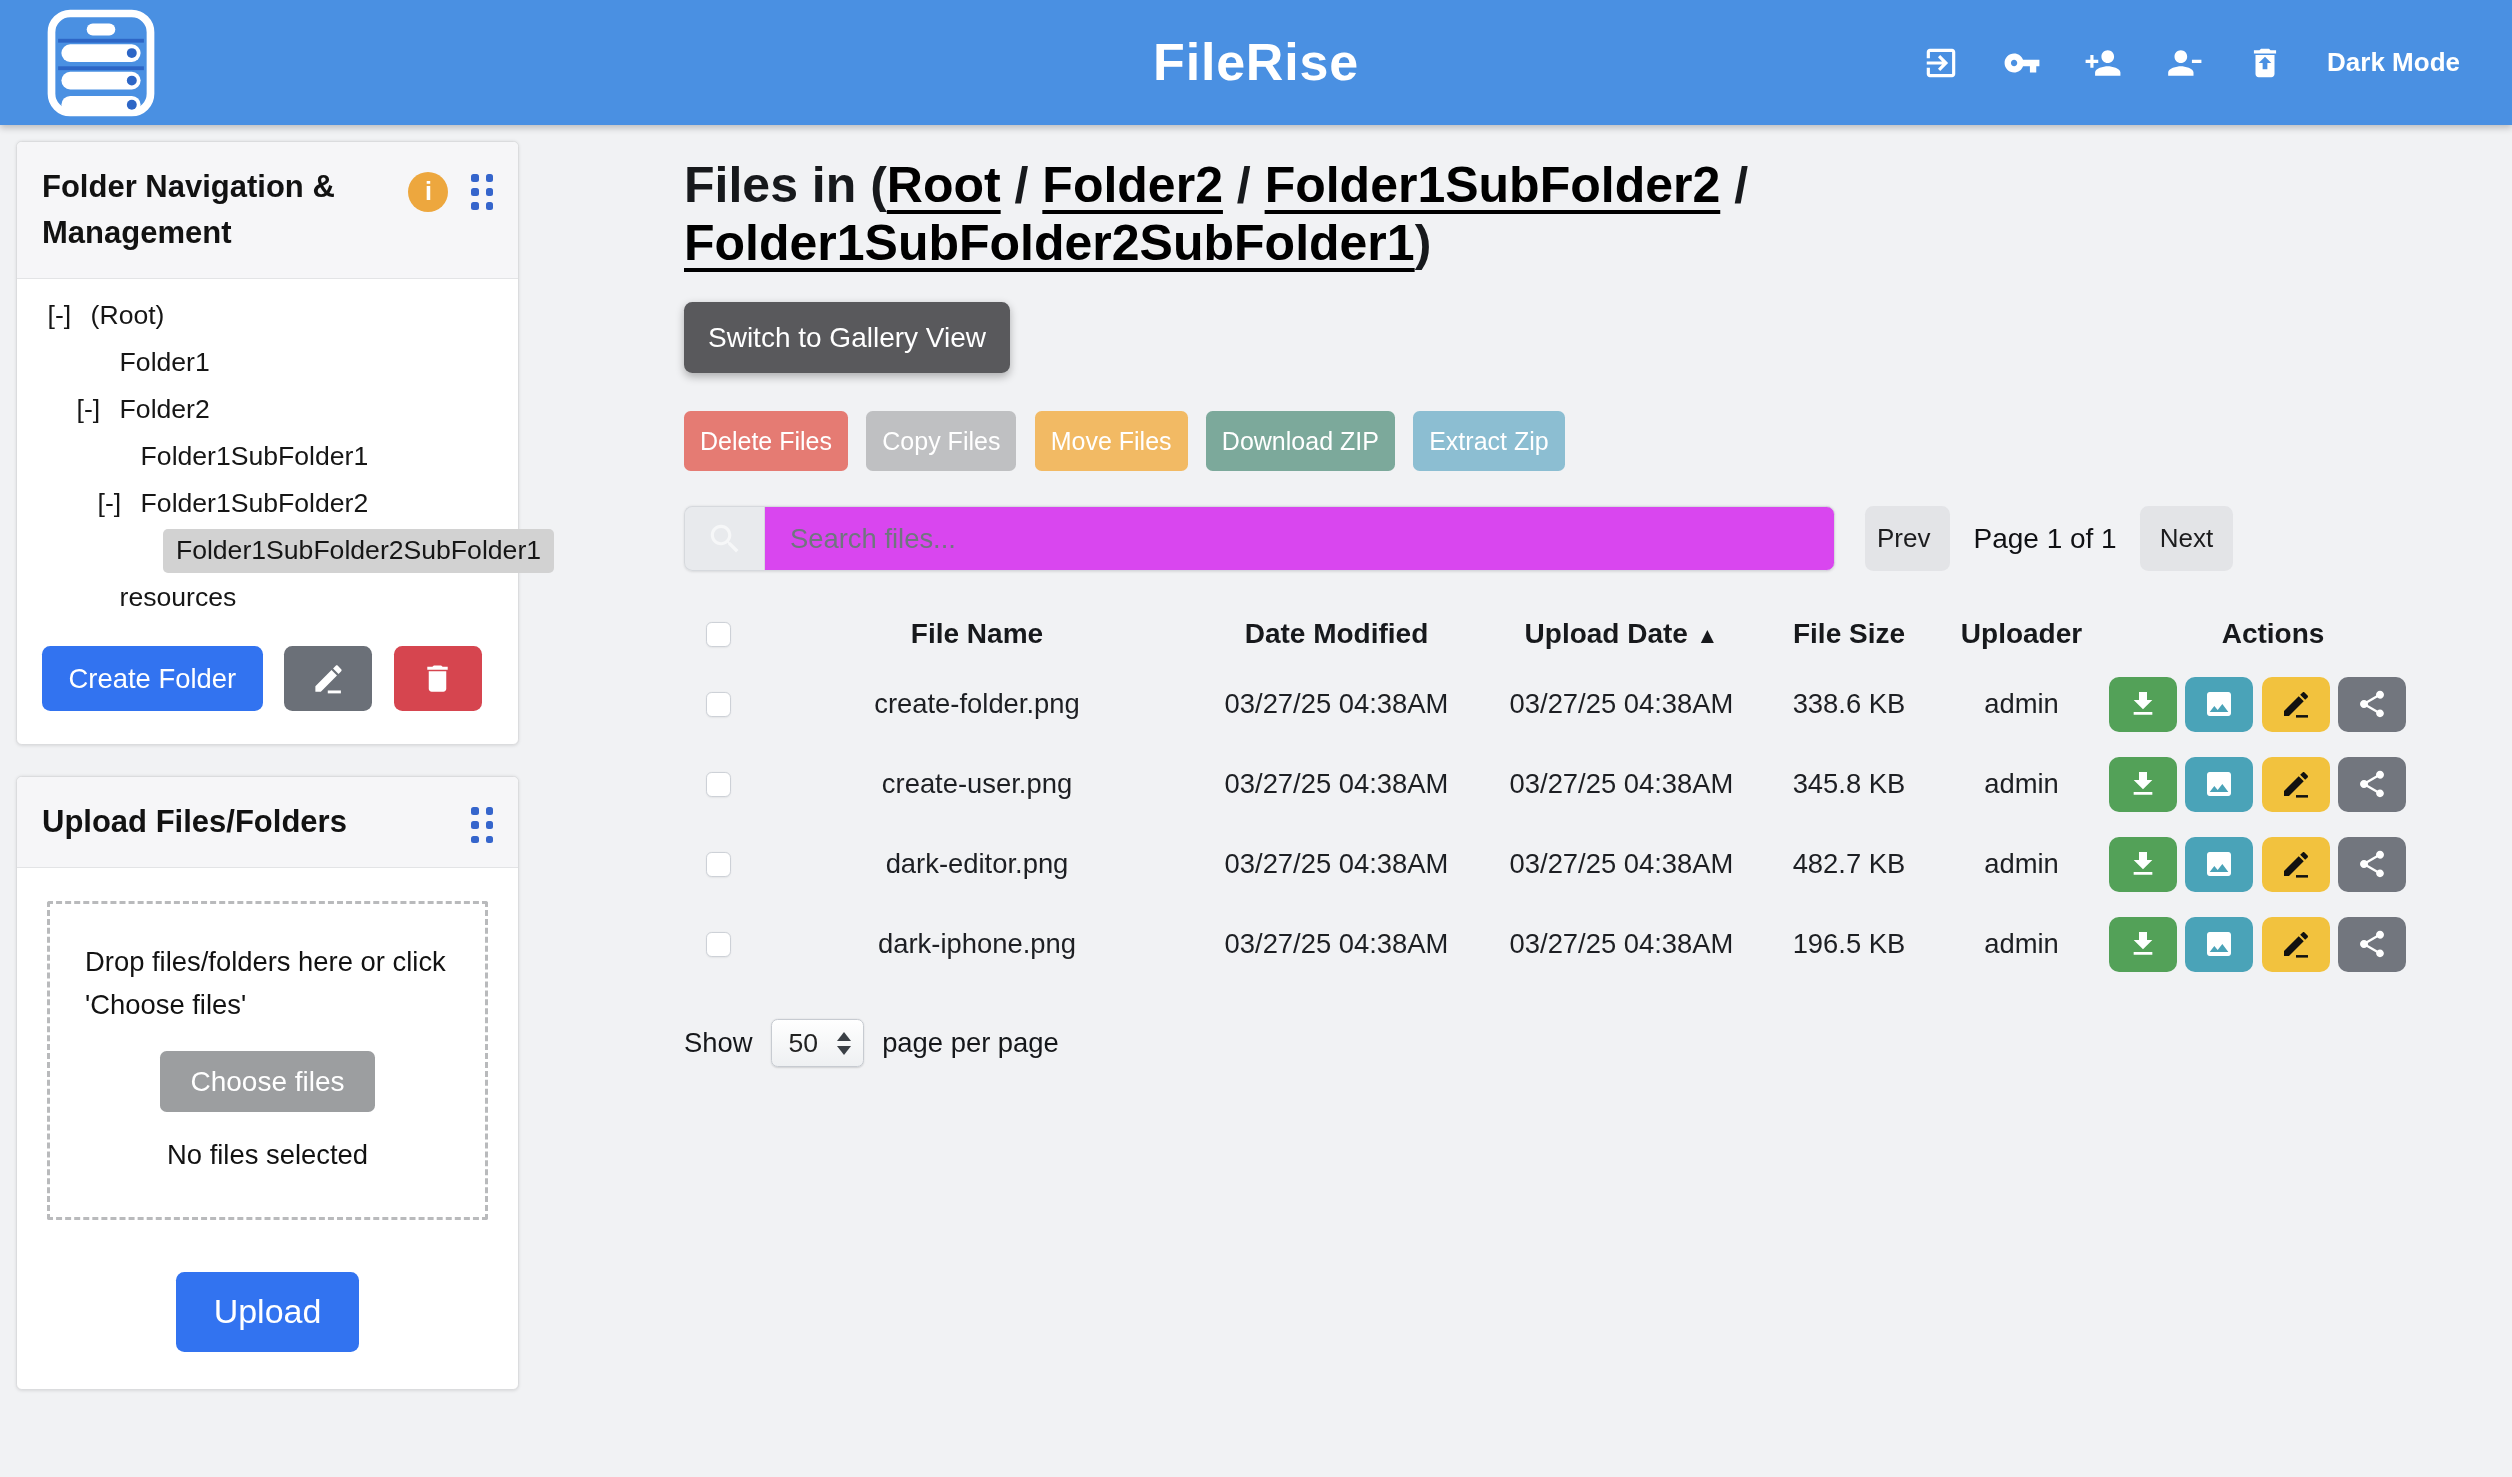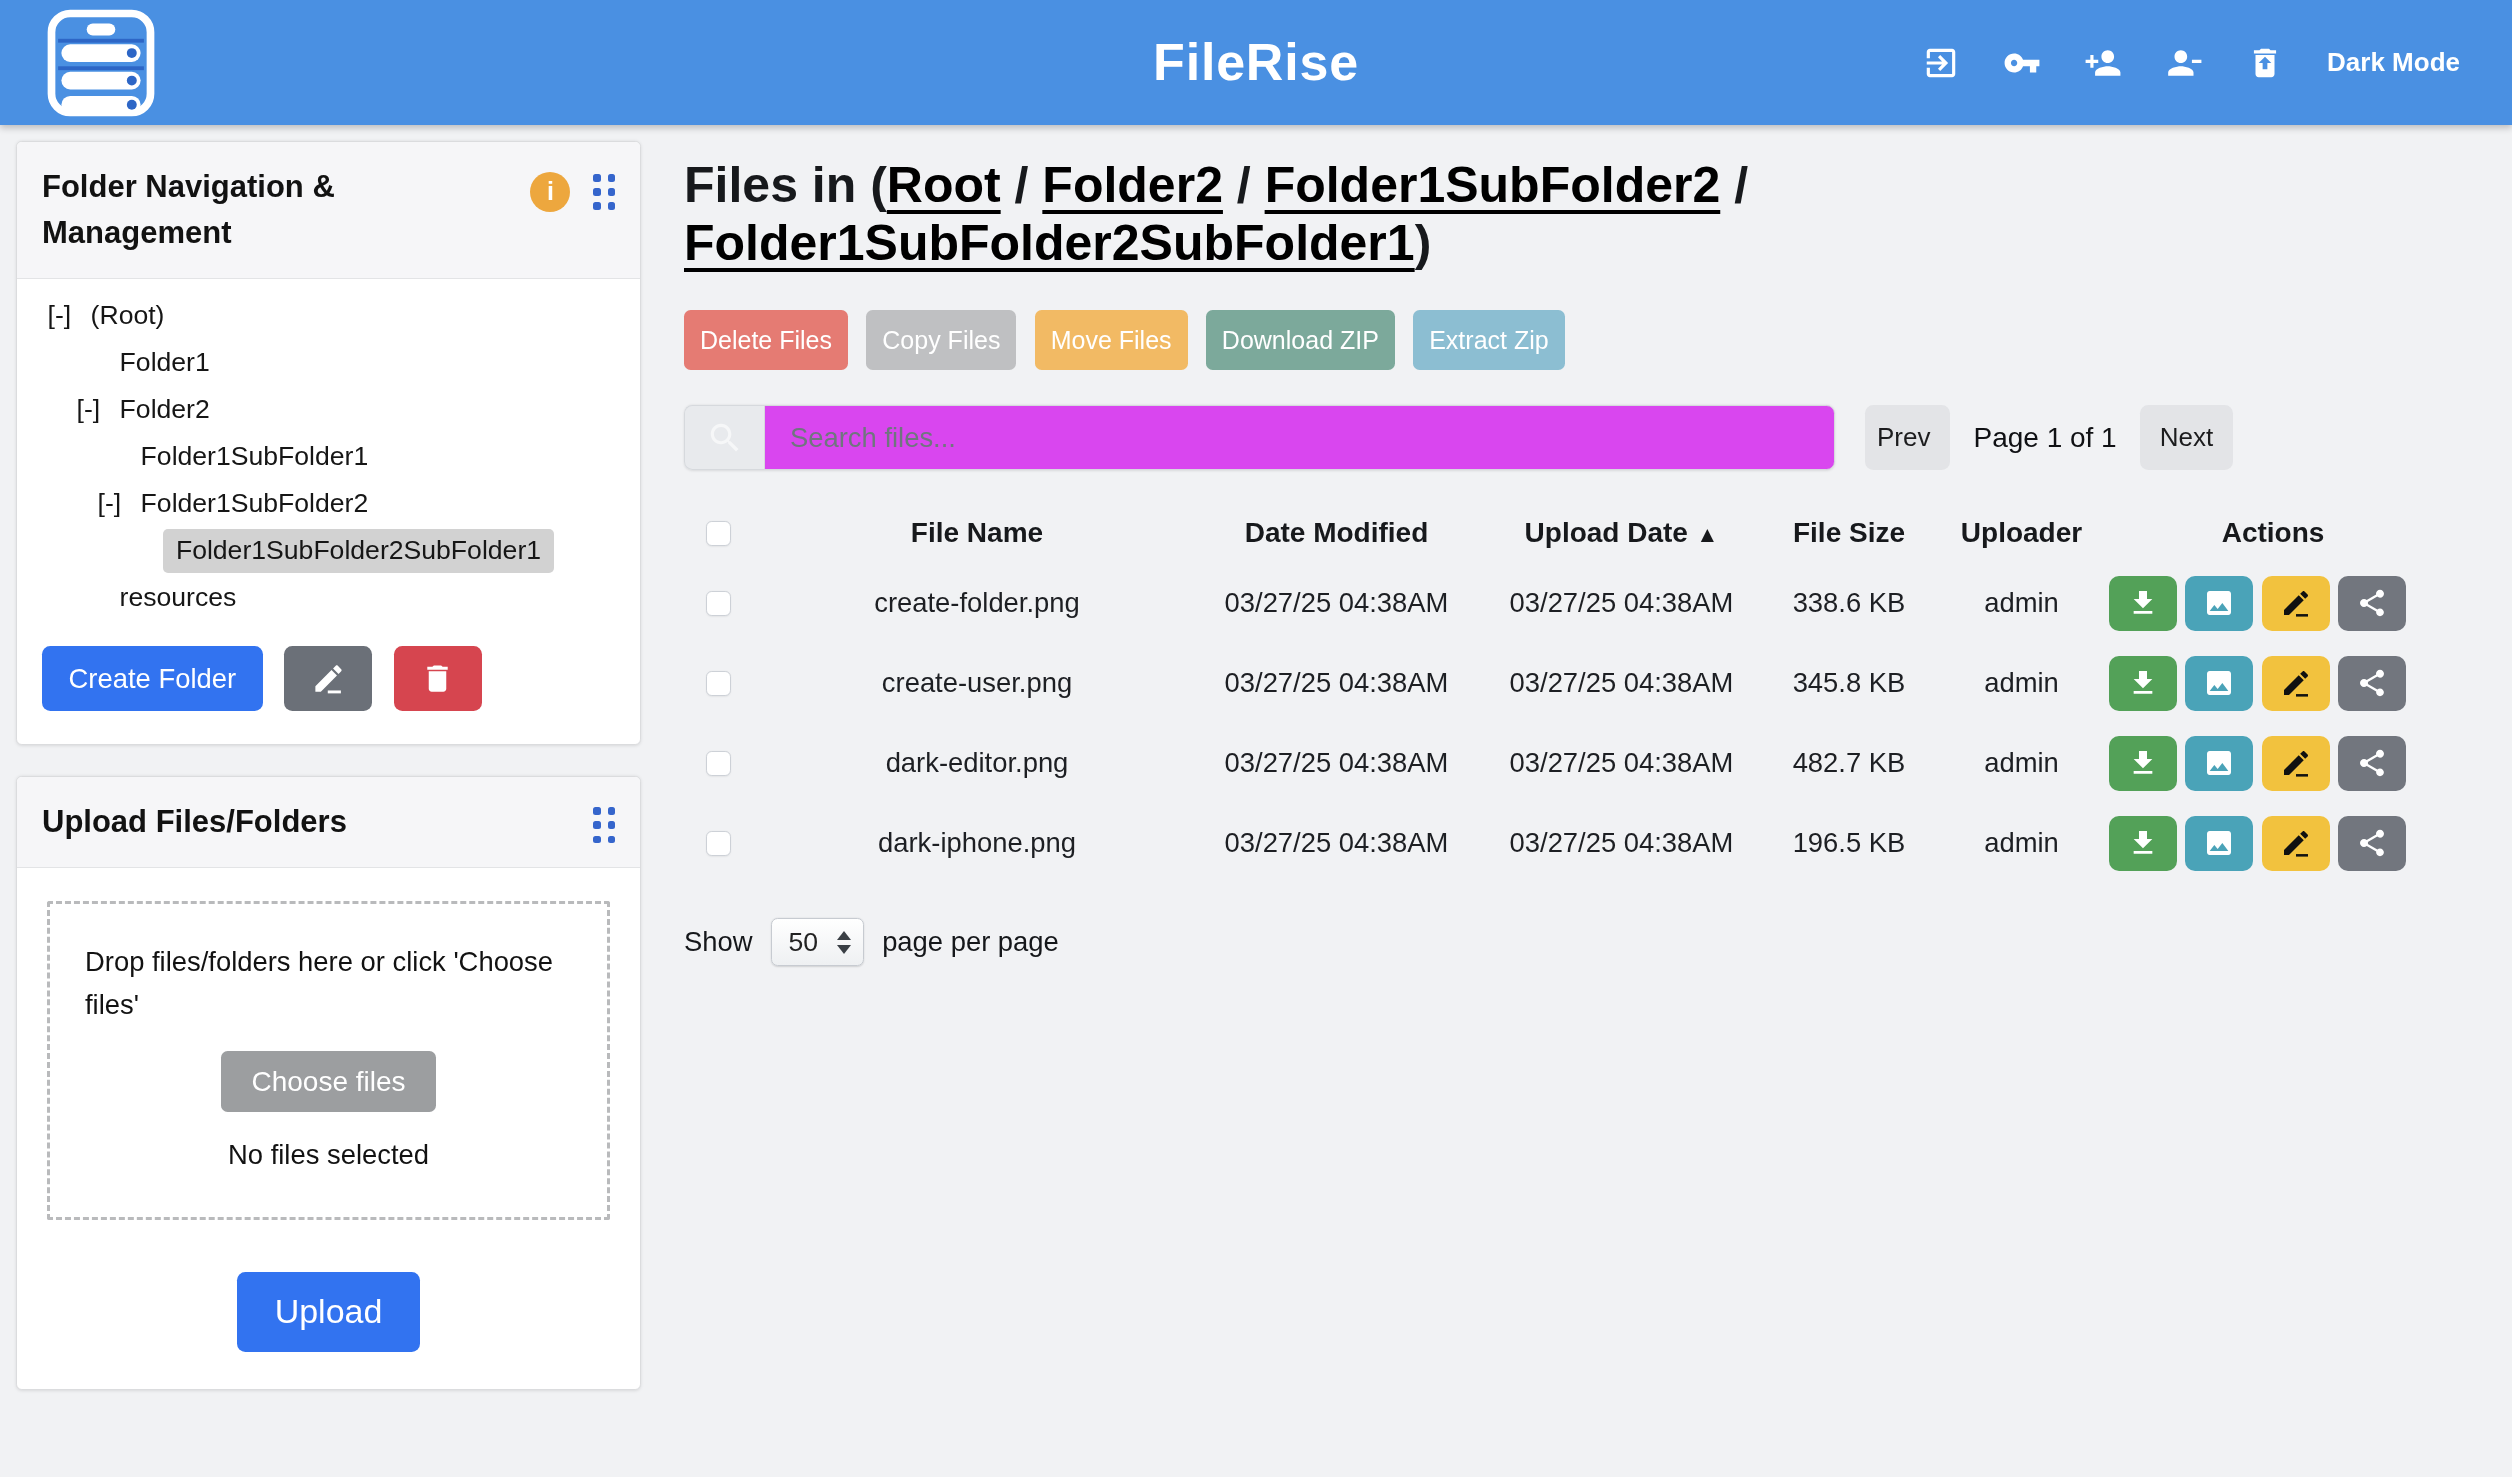--- a/index.html
+++ b/index.html
@@ -27,21 +27,21 @@
   }
   .top-right {
     position:absolute; right:52px; top:0; height:125px;
     display:flex; align-items:center; gap:43px;
   }
   .top-ic { width:38px; height:38px; display:block; }
   .top-ic svg { width:38px; height:38px; fill:#fff; display:block; }
   .darkmode-label { color:#fff; font-size:26px; font-weight:700; }
 
   
-  .sidebar { position:absolute; left:16px; top:141px; width:625px; }
+  .sidebar { position:absolute; left:16px; top:141px; width:503px; }
   .panel {
     background:#fff; border:1.7px solid #dbdcde; border-radius:5.8px;
     box-shadow:0 0.8px 3.3px rgba(0,0,0,.10);
     margin-bottom:31px;
   }
   .panel-head {
     display:flex; align-items:flex-start;
     background:#f6f6f8; border-bottom:1.7px solid #e3e4e6;
     padding:21.6px 25px; border-radius:5px 5px 0 0;
   }
@@ -297,20 +297,21 @@
     </div>
   </section>
 </aside>
 
 <main class="main">
 
   <div class="breadcrumb">
     <span>Files in (</span><a href="#">Root</a><span> / </span><a href="#">Folder2</a><span> / </span><a href="#">Folder1SubFolder2</a><span> / </span><a href="#">Folder1SubFolder2SubFolder1</a><span>)</span>
   </div>
 
+  <button class="btn-gallery">Switch to Gallery View</button>
 
   <div class="toolbar">
     <button class="tb tb-delete">Delete Files</button>
     <button class="tb tb-copy">Copy Files</button>
     <button class="tb tb-move">Move Files</button>
     <button class="tb tb-dzip">Download ZIP</button>
     <button class="tb tb-ezip">Extract Zip</button>
   </div>
 
   <div class="search-row">

